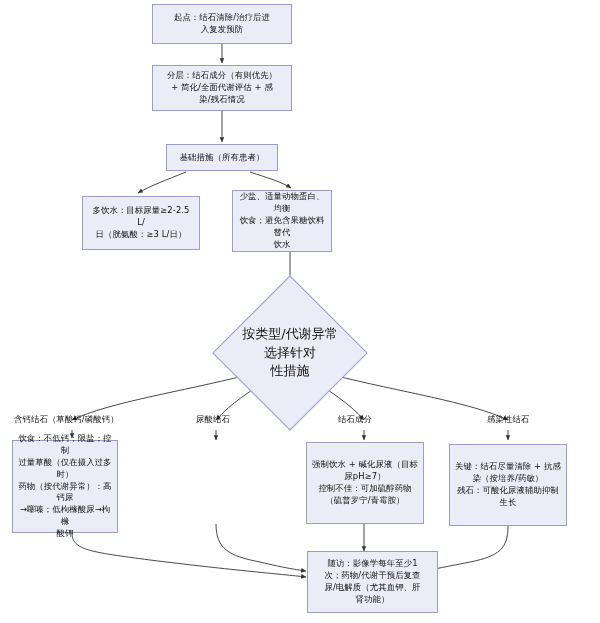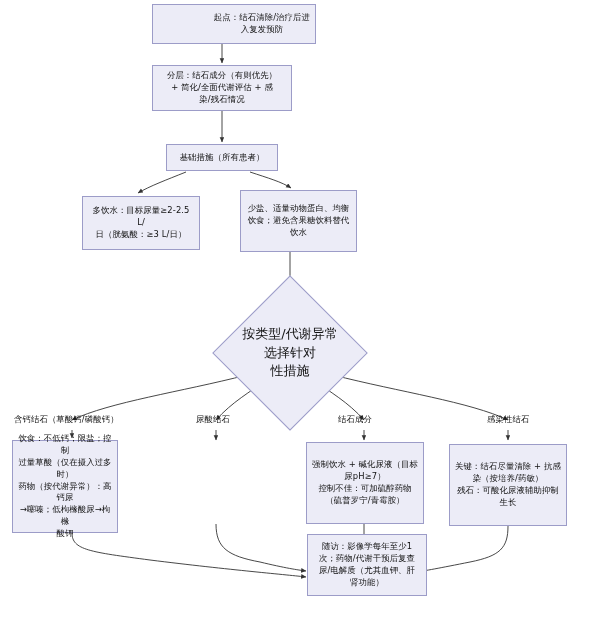--- a/index.html
+++ b/index.html
@@ -117,41 +117,41 @@
       <path d="M364,430 L364,440"></path>
       <path d="M508,430 L508,440"></path>
 
       <path d="M72,533 C72,550 90,552 150,560 C230,570 290,575 306,577"></path>
       <path d="M216,524 C216,548 228,556 260,562 C285,568 298,570 306,571"></path>
       <path d="M364,524 L364,551"></path>
       <path d="M508,526 C508,548 500,556 470,562 C440,568 424,571 416,572"></path>
     </g>
   </svg>
 
-  <div class="node" style="left:152px; top:4px; width:164px; height:40px;justify-content:flex-end;">
+  <div class="node" style="left:152px; top:4px; width:140px; height:40px;">
     <span>起点：结石清除/治疗后进
 入复发预防</span>
   </div>
 
   <div class="node" style="left:152px; top:65px; width:140px; height:46px;">
     <span>分层：结石成分（有则优先）
 + 简化/全面代谢评估 + 感
 染/残石情况</span>
   </div>
 
   <div class="node" style="left:166px; top:144px; width:112px; height:27px;">
     <span>基础措施（所有患者）</span>
   </div>
 
   <div class="node" style="left:82px; top:196px; width:118px; height:54px;">
     <span>多饮水：目标尿量≥2-2.5 L/
 日（胱氨酸：≥3 L/日）</span>
   </div>
 
-  <div class="node" style="left:232px; top:190px; width:117px; height:62px;margin-left:8px;">
+  <div class="node" style="left:232px; top:190px; width:100px; height:62px;">
     <span>少盐、适量动物蛋白、均衡
 饮食；避免含果糖饮料替代
 饮水</span>
   </div>
 
   <div class="diamond-wrap" style="left:235px; top:298px; width:110px; height:110px;">
     <div class="diamond-shape"></div>
     <div class="diamond-label">按类型/代谢异常选择针对
 性措施</div>
   </div>
@@ -186,20 +186,20 @@
 （硫普罗宁/青霉胺）</span>
   </div>
 
   <div class="node" style="left:449px; top:444px; width:118px; height:82px;">
     <span>关键：结石尽量清除 + 抗感
 染（按培养/药敏）
 残石：可酸化尿液辅助抑制
 生长</span>
   </div>
 
-  <div class="node" style="left:307px; top:534px; width:120px; height:62px;justify-content:center;">
+  <div class="node" style="left:307px; top:551px; width:131px; height:62px;justify-content:center;">
     <span>随访：影像学每年至少1
 次；药物/代谢干预后复查
 尿/电解质（尤其血钾、肝
 肾功能）</span>
   </div>
 
 </div>
 
 </body></html>

